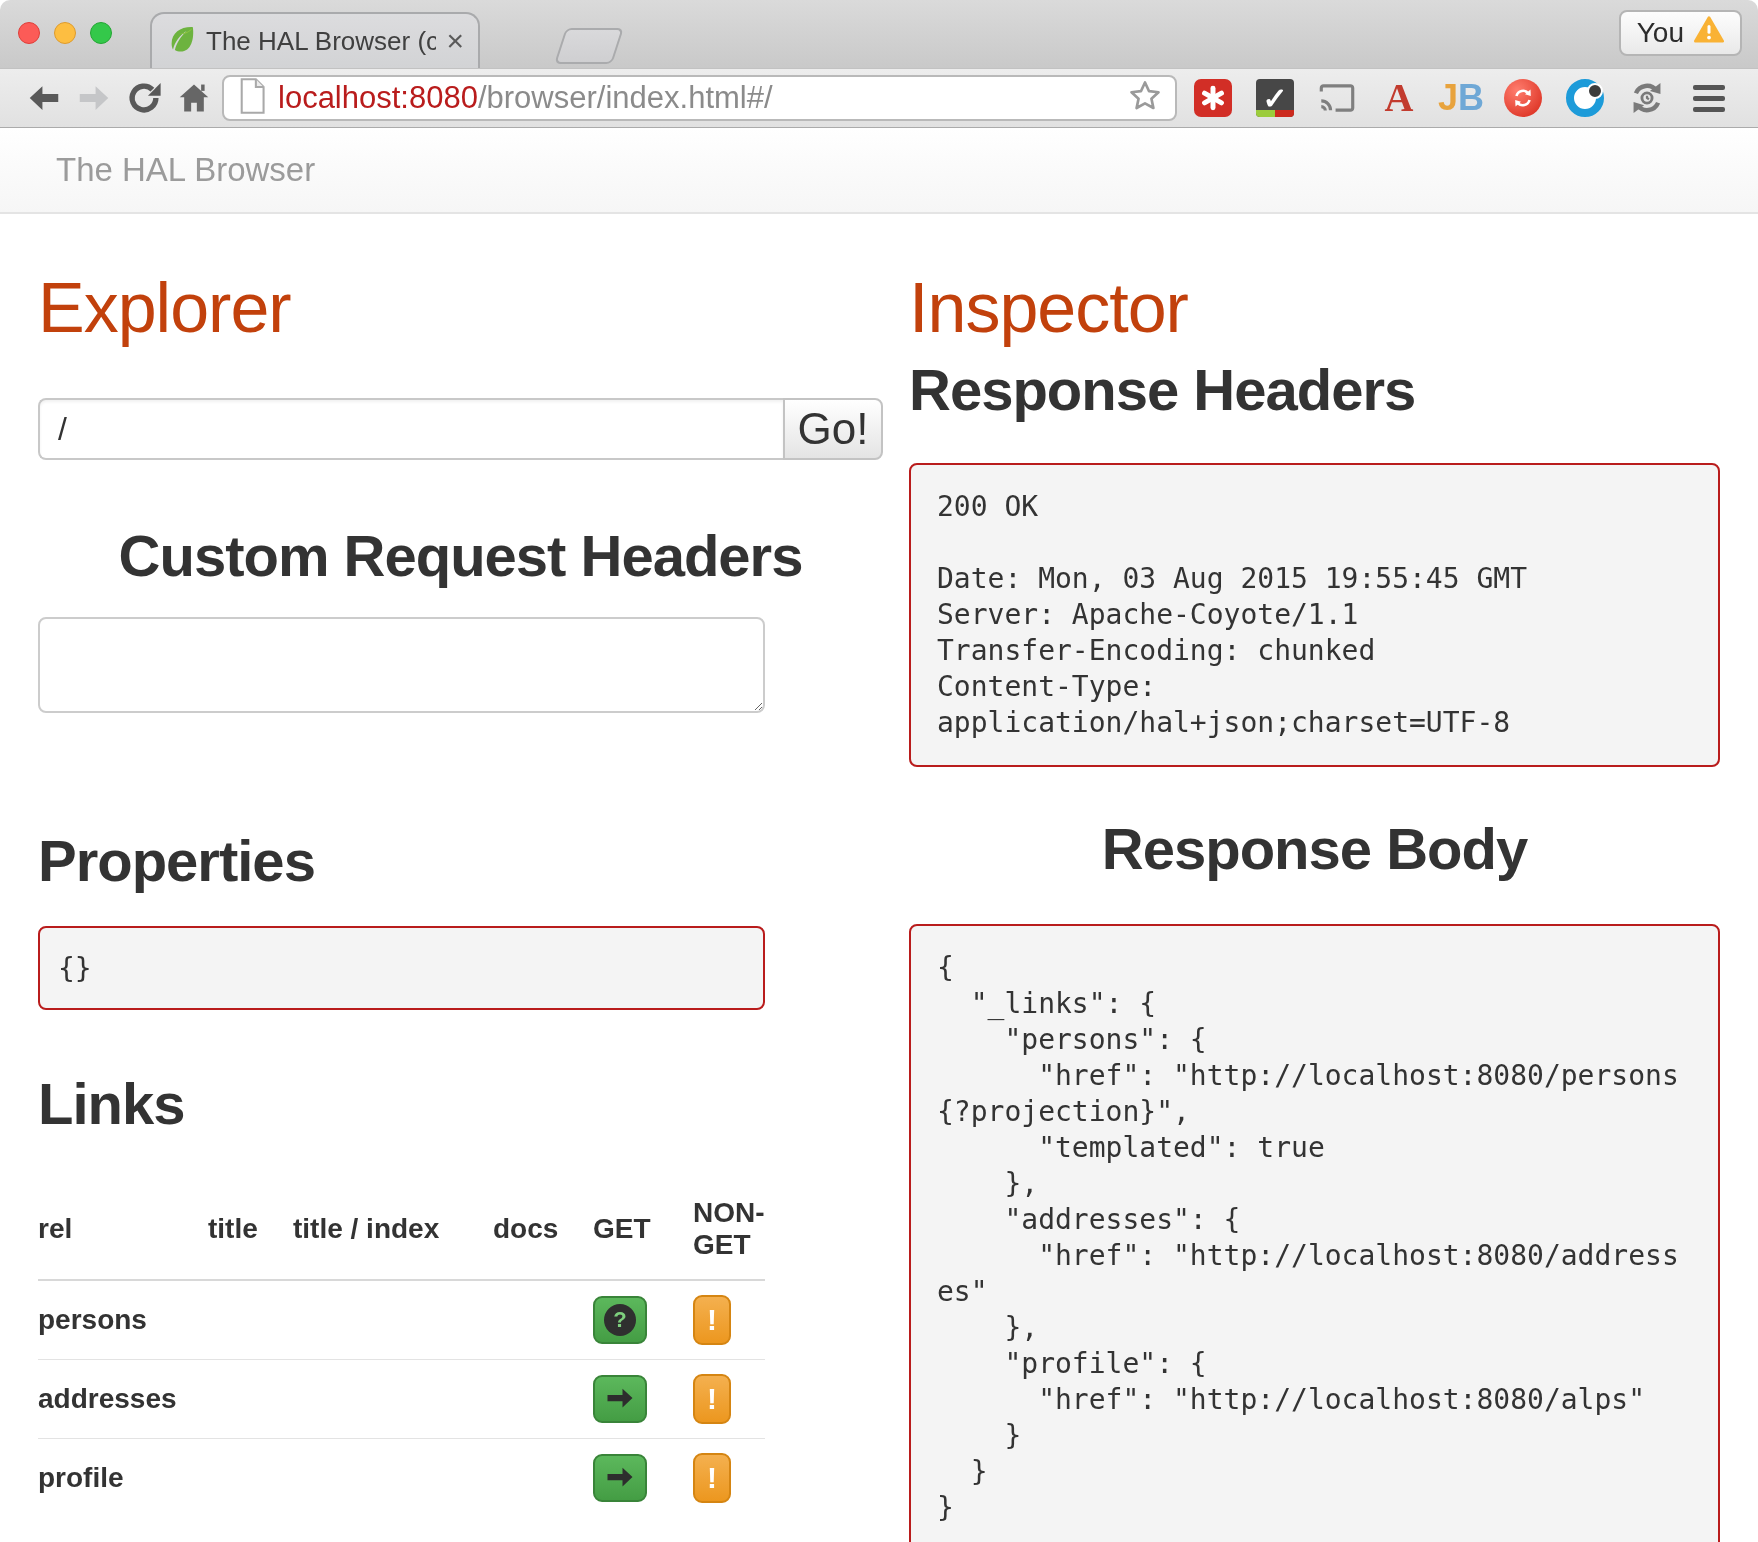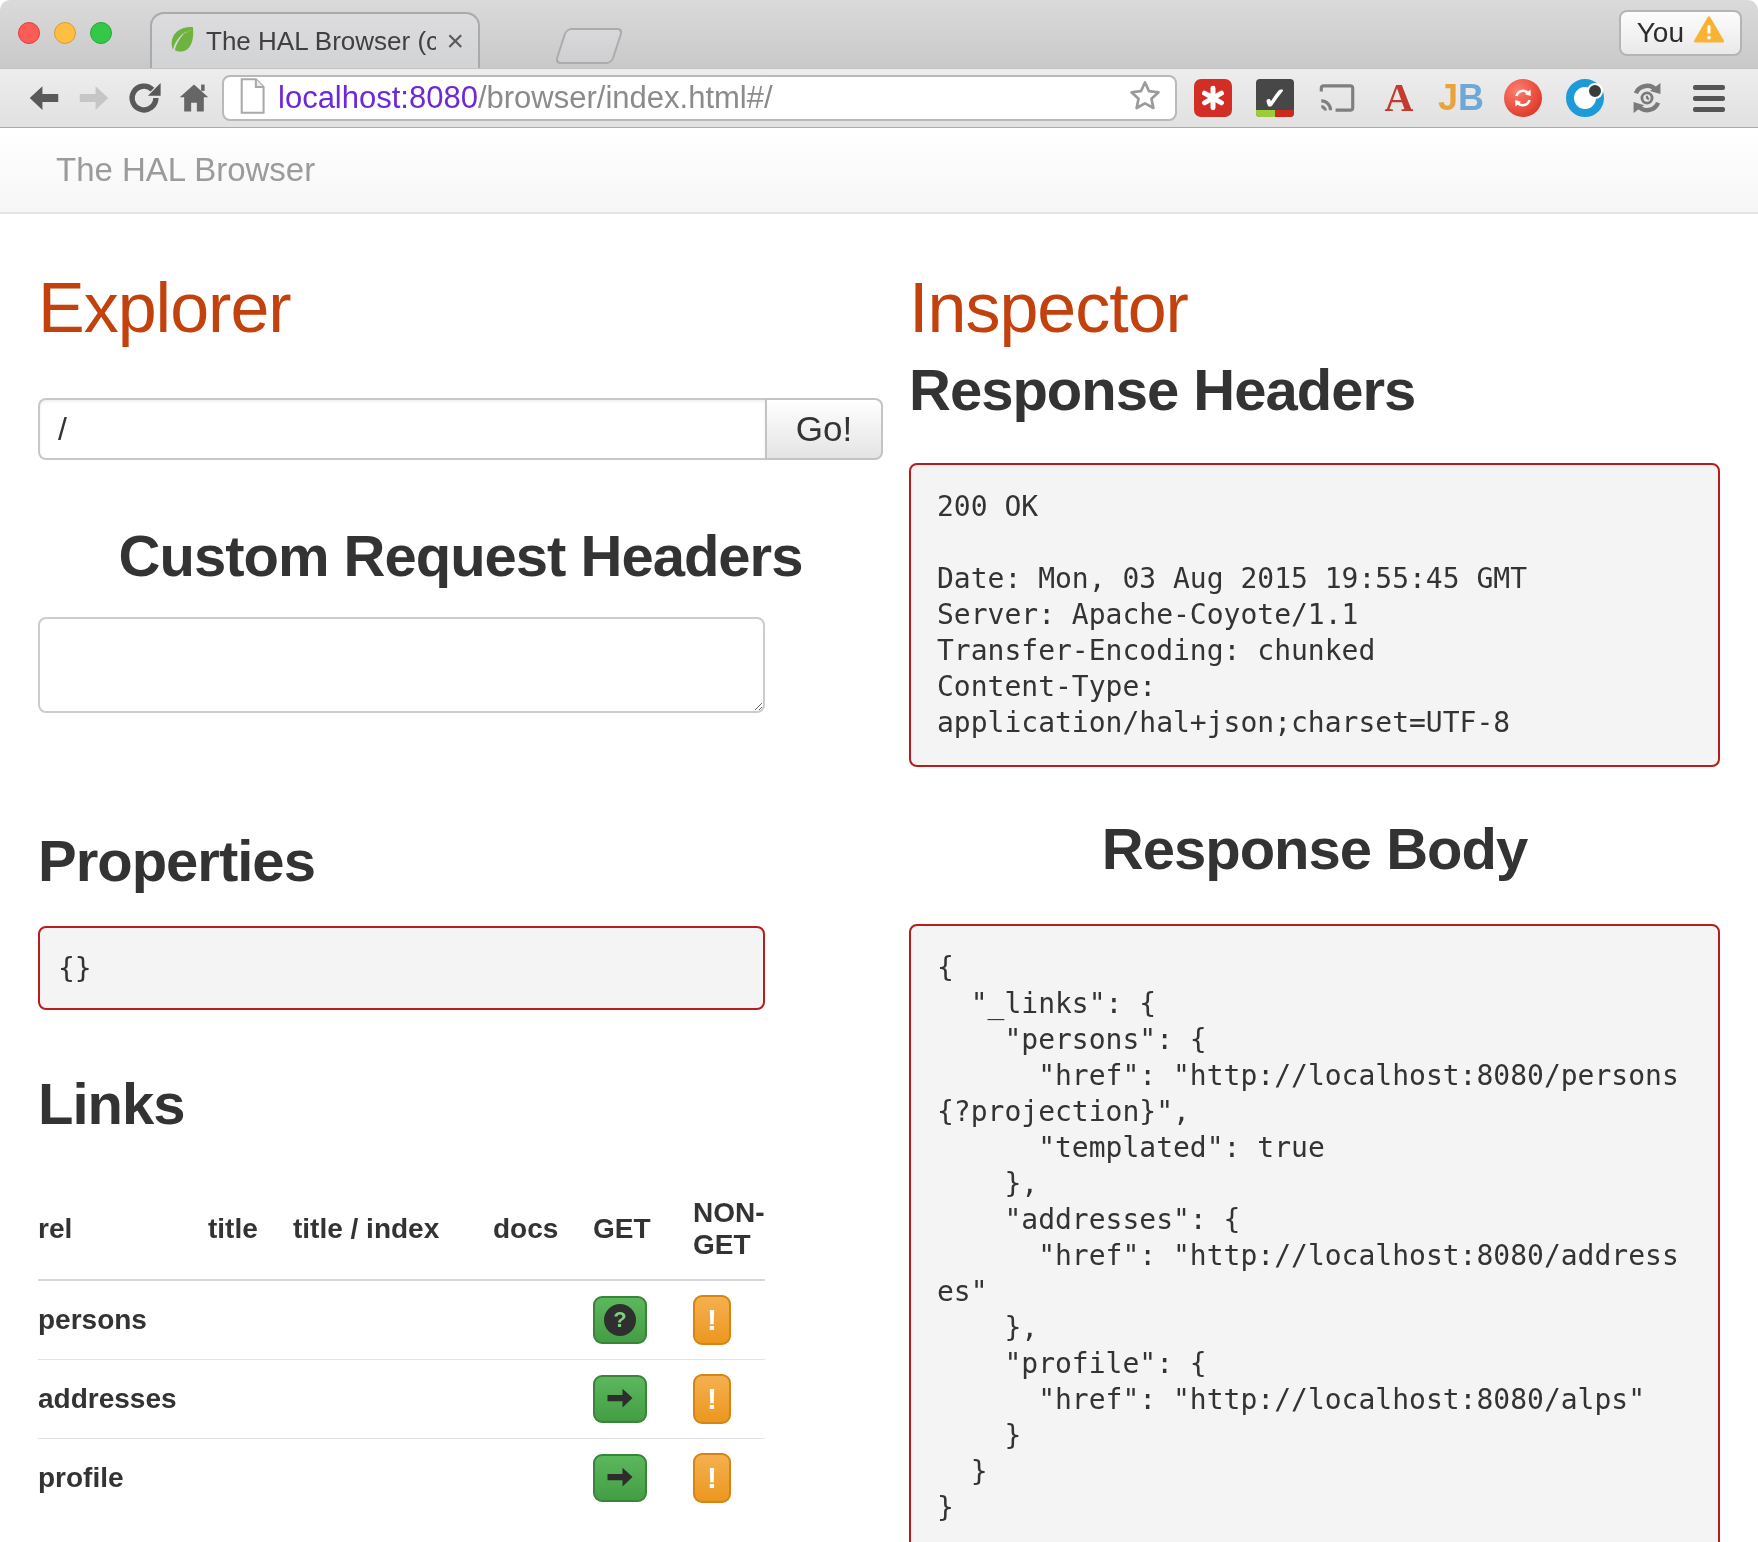--- a/index.html
+++ b/index.html
@@ -37,21 +37,21 @@
   .toolbar { position:relative; height:60px;
     background:linear-gradient(#ededed,#e1e1e1);
     border-top:1px solid #c2c2c2; border-bottom:1px solid #ababab;
     display:flex; align-items:center; padding-left:22px; }
   .nav-btn { width:44px; height:44px; display:flex; align-items:center;
     justify-content:center; margin-right:6px; }
   .addr { width:955px; height:46px; background:#fff; border:2px solid #b9b9b9;
     border-radius:8px; display:flex; align-items:center; padding:0 12px;
     gap:10px; }
   .addr-url { flex:1; font-size:31px; white-space:nowrap; overflow:hidden; }
-  .addr-host { color:#6d28d9; }
+  .addr-host { color:#b91c1c; }
   .addr-path { color:#8b8b8b; }
   .ext-row { display:flex; align-items:center; gap:22px; margin-left:16px; }
   .ext { width:40px; height:40px; display:flex; align-items:center;
     justify-content:center; }
   .lastpass { width:38px; height:38px; background:#d22e26; border-radius:7px;
     display:flex; align-items:center; justify-content:center; }
   .checker { width:38px; height:38px; background:#474747; border-radius:4px;
     position:relative; display:flex; align-items:center; justify-content:center;
     color:#fff; font-size:30px; font-weight:bold; overflow:hidden; }
   .checker::after { content:""; position:absolute; left:0; bottom:0; width:50%;
@@ -85,23 +85,23 @@
 
   h1.sec { font-size:70px; font-weight:normal; color:#c2410c; letter-spacing:-1px;
     margin-top:54px; }
   h2.sec { font-size:58px; font-weight:bold; color:#333; letter-spacing:-1px; }
 
   .input-group { display:flex; width:845px; margin-top:50px; }
   .addr-input { flex:1; height:62px; border:2px solid #c8c8c8;
     border-right:none; border-radius:8px 0 0 8px; font-size:32px; color:#333;
     padding:0 18px; outline:none;
     box-shadow:inset 0 2px 3px rgba(0,0,0,.06); }
-  .go-btn { width:118px; height:62px; border:2px solid #c3c3c3;
+  .go-btn { width:100px; height:62px; border:2px solid #c3c3c3;
     border-radius:0 8px 8px 0; background:linear-gradient(#ffffff,#e4e4e4);
-    font-size:35px; color:#333; }
+    font-size:44px; color:#333; }
 
   .crh-head { margin-top:62px;text-align:center; }
   .crh-textarea { width:727px; height:96px; margin-top:28px;
     border:2px solid #ccc; border-radius:8px; resize:both; font-size:28px;
     padding:10px 14px; font-family:"Liberation Sans", sans-serif; }
 
   .props-head { margin-top:110px; }
   .well { background:#f4f4f4; border:2px solid #b91c1c; border-radius:8px; }
   .props-well { width:727px; height:84px; margin-top:32px; display:flex;
     align-items:center; padding:0 18px;

